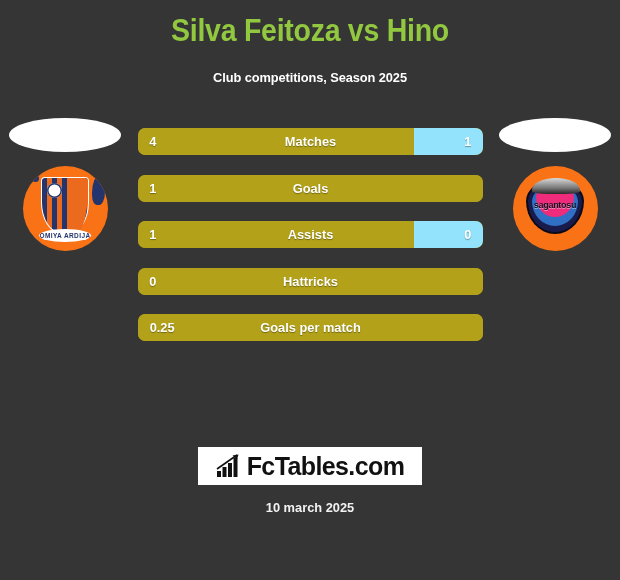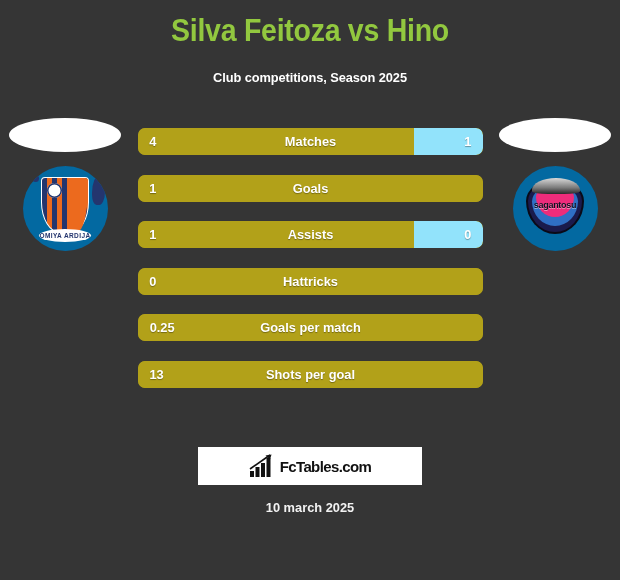--- a/index.html
+++ b/index.html
@@ -52,21 +52,21 @@
     width: 112px;
     height: 34px;
     margin: 0 auto;
     background: #ffffff;
     border-radius: 50%;
   }
   .club-badge {
     width: 85px;
     height: 85px;
     margin: 14px auto 0 auto;
-    background: #0369a1;
+    background: #f97316;
     border-radius: 50%;
     position: relative;
     overflow: hidden;
   }
 
   
   .crest-omiya {
     position: absolute;
     left: 50%;
     top: 11px;
@@ -263,21 +263,21 @@
     display: flex;
     align-items: center;
     justify-content: center;
     gap: 5px;
   }
   .brand-icon {
     display: block;
   }
   .brand-text {
     color: #111111;
-    font-size: 15px;
+    font-size: 25px;
     font-weight: bold;
     letter-spacing: -0.6px;
     line-height: 21px;
   }
   .footer-date {
     position: absolute;
     left: 0;
     top: 500px;
     width: 100%;
     text-align: center;
@@ -343,25 +343,20 @@
     <span class="stat-home-value">0</span>
     <span class="stat-label">Hattricks</span>
   </div>
 
   <div class="stat-row full">
     <div class="bar-home" style="width:100%"></div>
     <span class="stat-home-value">0.25</span>
     <span class="stat-label">Goals per match</span>
   </div>
 
-  <div class="stat-row full">
-    <div class="bar-home" style="width:100%"></div>
-    <span class="stat-home-value">13</span>
-    <span class="stat-label">Shots per goal</span>
-  </div>
 
 
 </div>
 
 <div class="brand-badge">
   <svg class="brand-icon" width="26" height="24" viewBox="0 0 26 24">
     <rect x="1" y="17" width="4" height="6" fill="#111111"></rect>
     <rect x="6.5" y="13" width="4" height="10" fill="#111111"></rect>
     <rect x="12" y="9" width="4" height="14" fill="#111111"></rect>
     <rect x="17.5" y="4" width="4" height="19" fill="#111111"></rect>

